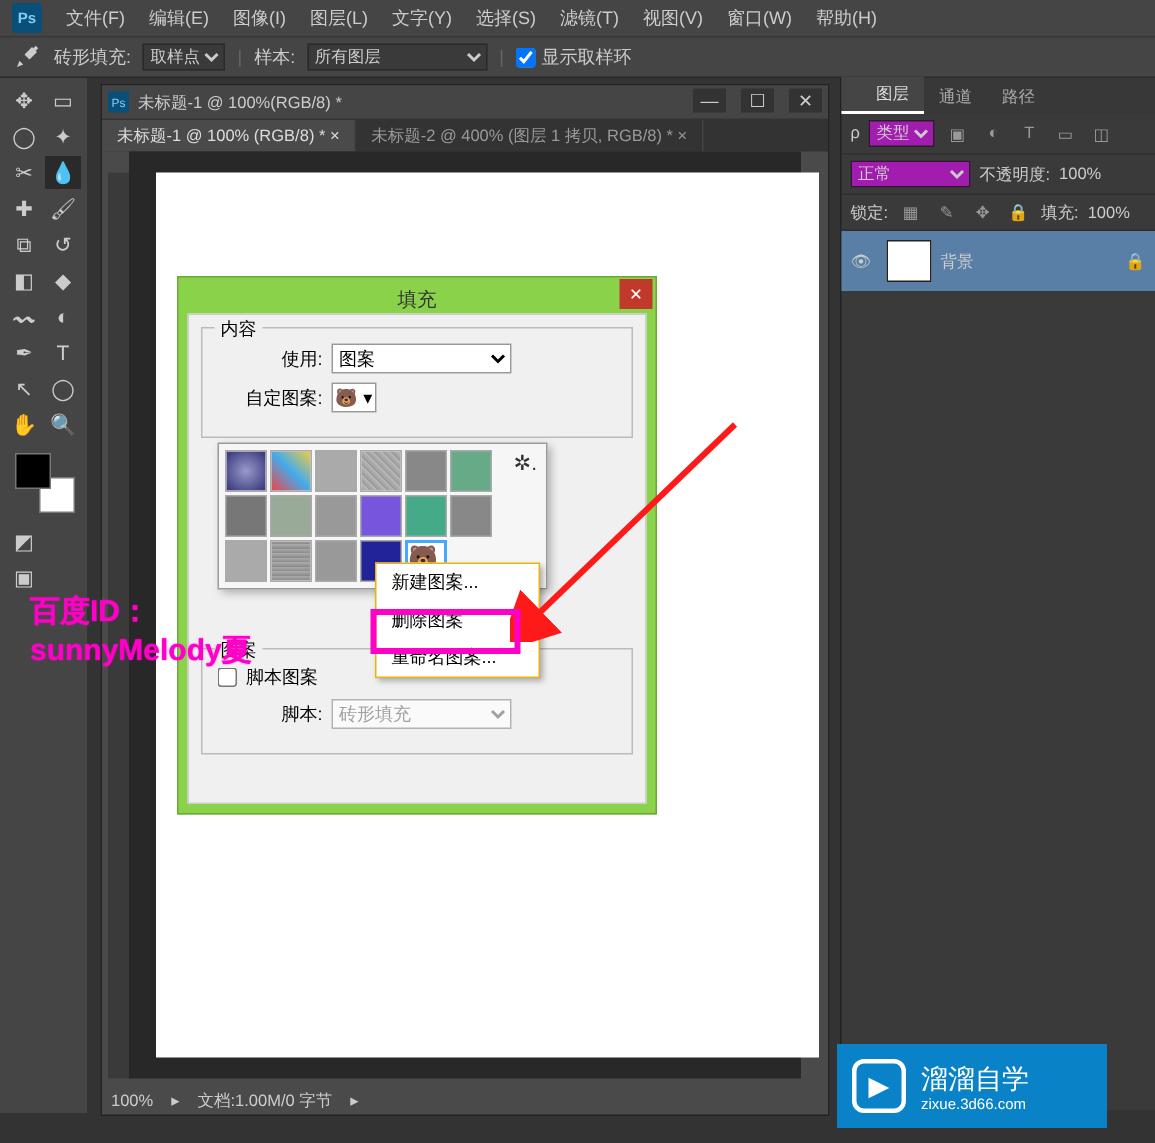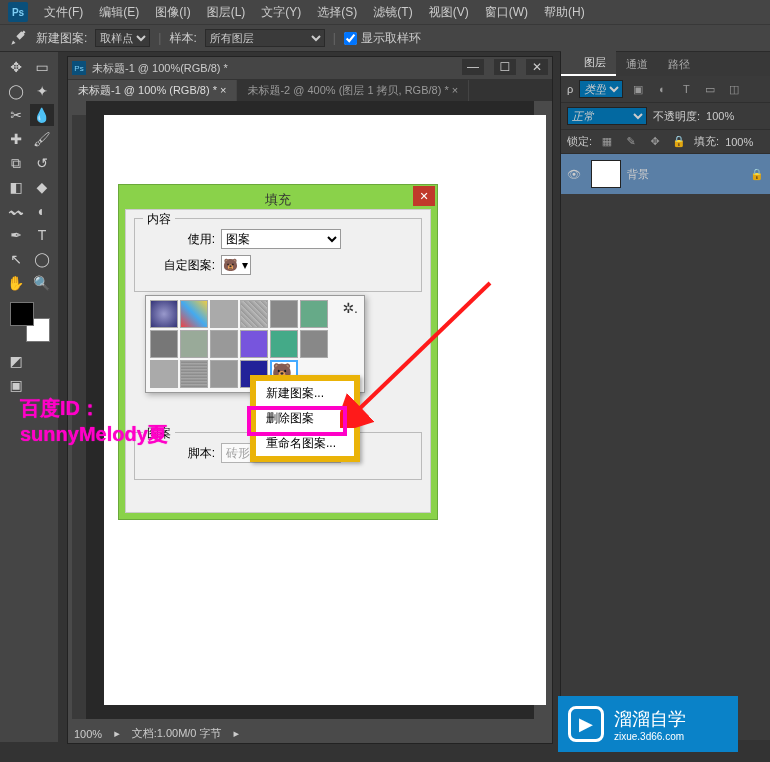--- a/index.html
+++ b/index.html
@@ -38,31 +38,31 @@
 .fill-line { display: flex; align-items: center; gap: 6px; font-size: 12px; margin-bottom: 6px; }
 .fill-line label { width: 70px; text-align: right; }
 .fill-line select { width: 120px; height: 20px; background: #fff; border: 1px solid #999; font-size: 12px; }
 .fill-pattern-sw { width: 30px; height: 20px; border: 1px solid #999; display: flex; align-items: center; justify-content: center; background: #fff; }
 .fill-btnbox { position: absolute; right: 10px; top: 14px; display: flex; flex-direction: column; gap: 6px; }
 .fill-btnbox button { width: 56px; height: 24px; background: linear-gradient(#fdfdfd,#e0e0e0); border: 1px solid #888; font-size: 12px; cursor: pointer; }
 .pattern-pop { position: absolute; left: 10px; top: 76px; width: 220px; background: #f6f6f6; border: 1px solid #999; box-shadow: 2px 2px 6px rgba(0,0,0,0.3); padding: 4px; }
 .pattern-grid { display: grid; grid-template-columns: repeat(6, 28px); gap: 2px; }
 .pattern-cell { width: 28px; height: 28px; border: 1px solid #aaa; }
 .pattern-gear { position: absolute; right: 6px; top: 4px; font-size: 14px; color: #333; cursor: pointer; }
-.ctx-menu { position: absolute; left: 250px; top: 375px; width: 110px; background: #fff; border: 6px solid #eab308; box-shadow: 2px 2px 4px rgba(0,0,0,0.3); font-size: 12px; z-index: 50; }
+.ctx-menu { position: absolute; left: 250px; top: 375px; width: 110px; background: #fff; border: 1px solid #eab308; box-shadow: 2px 2px 4px rgba(0,0,0,0.3); font-size: 12px; z-index: 50; }
 .ctx-item { padding: 4px 10px; cursor: pointer; white-space: nowrap; }
 .ctx-highlight { position: absolute; left: 247px; top: 406px; width: 100px; height: 30px; border: 4px solid #ff00c8; pointer-events: none; z-index: 60; }
 .arrow { position: absolute; left: 340px; top: 278px; z-index: 55; pointer-events: none; }
 .watermark { position: absolute; left: 20px; top: 395px; color: #ff00c8; font-size: 20px; font-weight: bold; pointer-events: none; z-index: 70; text-shadow: 0 0 1px #ff00c8; line-height: 1.3; }
 .right-panel { position: absolute; right: 0; top: 52px; width: 210px; height: 688px; background: #3a3a3a; border-left: 1px solid #222; font-size: 11px; color: #ccc; }
 .rp-tabhead { display: flex; background: #383838; height: 24px; align-items: flex-end; }
 .rp-tab { padding: 4px 10px; background: #383838; color: #aaa; cursor: pointer; }
 .rp-tab.active { background: #454545; color: #ddd; border-bottom: 2px solid #fff; padding-left: 23px; }
 .rp-row { display: flex; align-items: center; gap: 6px; padding: 4px 6px; border-bottom: 1px solid #2e2e2e; }
-.rp-row select { background: #0369a1; color: #ccc; border: 1px solid #222; font-size: 11px; height: 18px; font-style: italic; }
+.rp-row select { background: #a21caf; color: #ccc; border: 1px solid #222; font-size: 11px; height: 18px; }
 .rp-row .ico { width: 18px; text-align: center; color: #999; }
 .layer-row { display: flex; align-items: center; height: 40px; padding: 4px 6px; background: #5a7fa6; gap: 6px; }
 .layer-thumb { width: 30px; height: 28px; background: #fff; border: 1px solid #222; }
 .eye { width: 18px; color: #ccc; }
 .lock { margin-left: auto; color: #ccc; }
 .brand-badge { position: absolute; right: 32px; bottom: 10px; width: 180px; height: 56px; background: #0a82c8; color: #fff; display: flex; align-items: center; gap: 10px; padding: 0 10px; font-size: 18px; z-index: 100; }
 .brand-badge .play { width: 36px; height: 36px; border: 3px solid #fff; border-radius: 8px; display: flex; align-items: center; justify-content: center; }
 .brand-badge .sub { font-size: 10px; display: block; }
 .icon-eyedrop { width: 20px; height: 20px; }
 </style>
@@ -80,21 +80,21 @@
   <span class="menu-item">滤镜(T)</span>
   <span class="menu-item">视图(V)</span>
   <span class="menu-item">窗口(W)</span>
   <span class="menu-item">帮助(H)</span>
 </div>
 
 <div class="optionbar">
   <svg class="icon-eyedrop" viewBox="0 0 24 24">
       <path fill="#ccc" d="M19 3l2 2-2 2 1 1-6 6-4-4 6-6 1 1 2-2zM4 20l2-5 3 3-5 2z"></path>
     </svg>
-  <span>新建图案:</span>
+  <span>砖形填充:</span>
   <select><option>取样点</option></select>
   <span style="color:#666">|</span>
   <span>样本:</span>
   <select style="width:120px"><option>所有图层</option></select>
   <span style="color:#666">|</span>
   <label class="check">
       <input type="checkbox" checked="" style=""> 
       <span>显示取样环</span>
     </label>
 </div>
@@ -216,20 +216,24 @@
           <div class="pattern-cell" style="background:#999"></div>
           <div class="pattern-cell" style="background:#229"></div>
           <div class="pattern-cell" style="background:#fff;border:2px solid #4af">🐻</div>
         </div>
       </div>
     </div>
 
     <div class="fill-group" style="margin-top:140px">
       <span style="position:absolute;top:-8px;left:8px;background:#f0f0f0;padding:0 4px;font-size:12px">图案</span>
       <div class="fill-line">
+        <input type="checkbox" style="">
+        <span>脚本图案</span>
+      </div>
+      <div class="fill-line">
         <label>脚本:</label>
         <select disabled=""><option>砖形填充</option></select>
       </div>
     </div>
   </div>
 </div>
 
 <div class="ctx-menu">
   <div class="ctx-item">新建图案...</div>
   <div class="ctx-item">删除图案</div>

